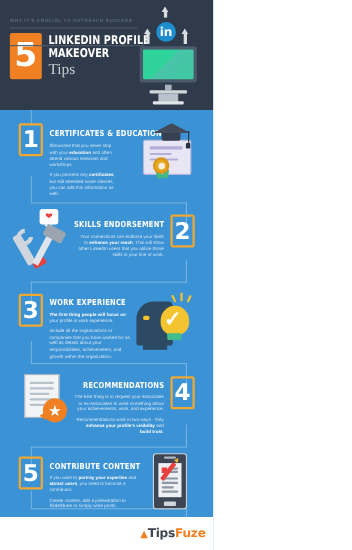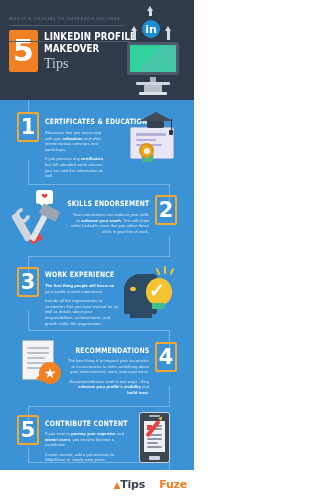--- a/index.html
+++ b/index.html
@@ -278,21 +278,21 @@
   .footer {
     position: absolute; left: 0; top: 470px;
     width: 194px; height: 30px; background: #ffffff;
   }
   .logo {
     position: absolute; right: 7px; top: 8px;
     font-size: 11px; font-weight: bold; letter-spacing: -0.2px;
     font-family: "DejaVu Sans", sans-serif;
   }
   .logo .lead { color: #3c4550; }
-  .logo .fuze { color: #f08022; margin-left: 14px; }
+  .logo .fuze { color: #f08022; }
   .logo .mark { color: #f08022; font-size: 9px; }
 </style>
 </head>
 <body>
 
 <div id="infographic">
 
   <div class="header">
     <div class="kicker">WHY IT'S CRUCIAL TO OUTREACH SUCCESS</div>
     <div class="kicker-rule"></div>

